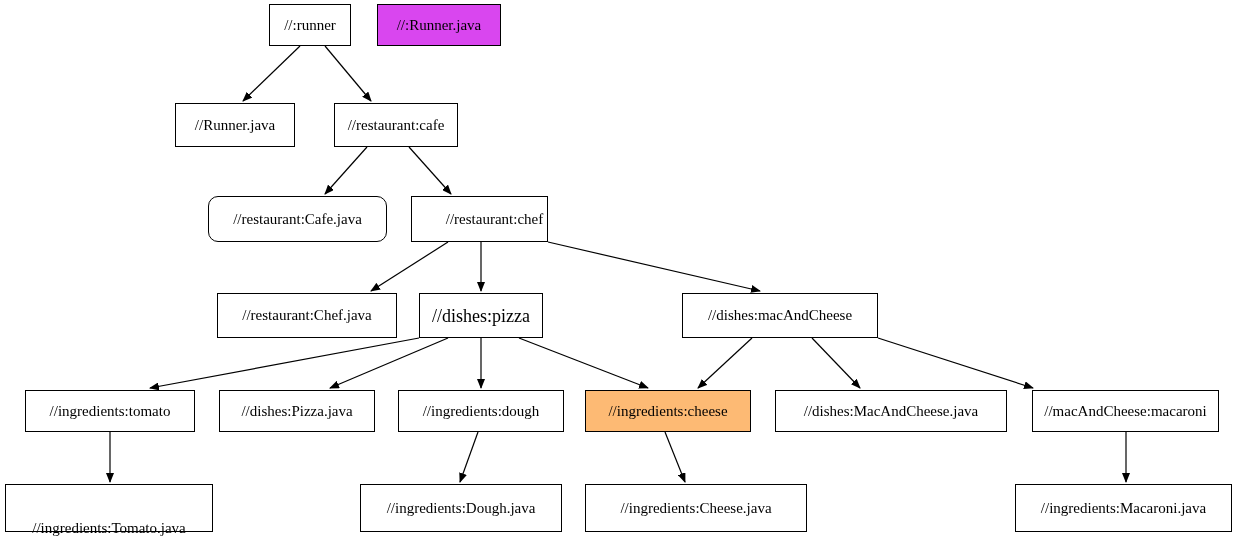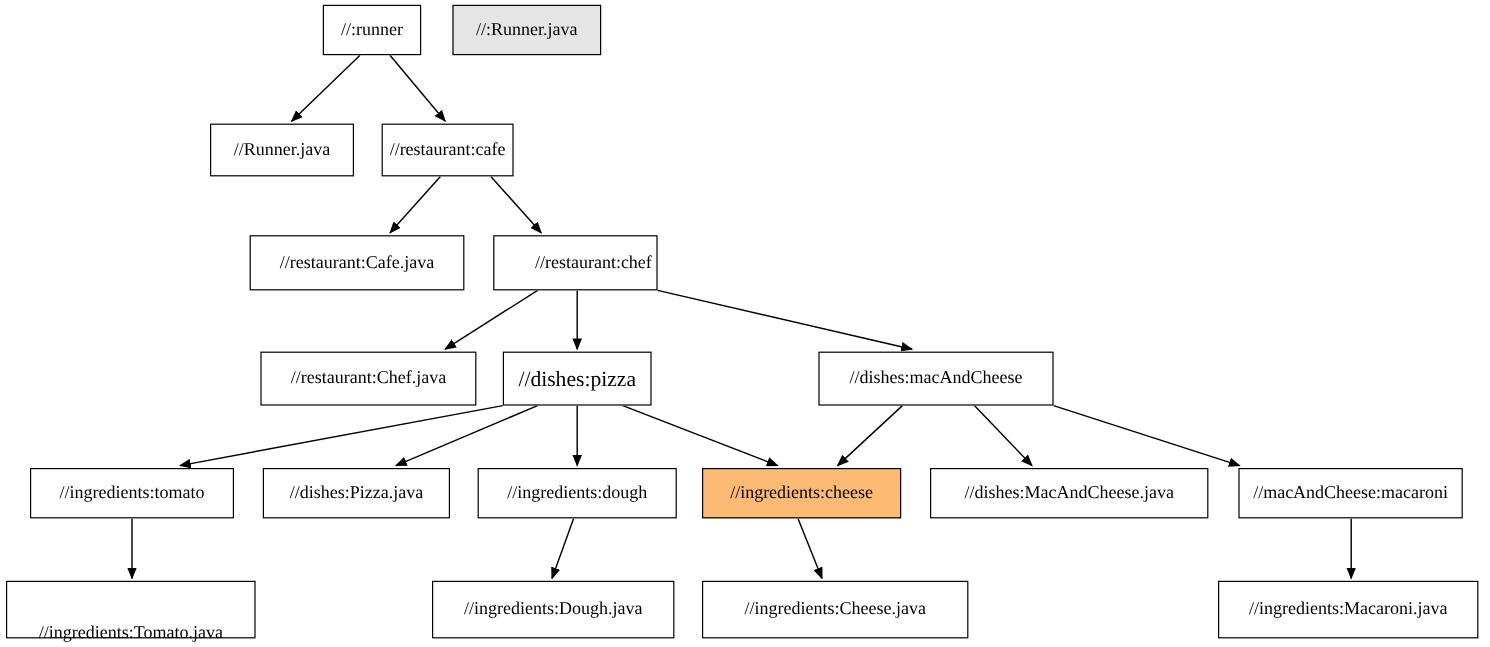--- a/index.html
+++ b/index.html
@@ -76,30 +76,30 @@
         <line x1="478" y1="432" x2="460" y2="482" stroke="#000000" stroke-width="1.2" marker-end="url(#arrowhead)"></line>
         <line x1="665" y1="432" x2="685" y2="482" stroke="#000000" stroke-width="1.2" marker-end="url(#arrowhead)"></line>
         <line x1="1126" y1="432" x2="1126" y2="482" stroke="#000000" stroke-width="1.2" marker-end="url(#arrowhead)"></line>
       </g>
   </svg>
 
   <div id="nodes-group">
       <div class="graph-node" style="left: 269px; top: 4px; width: 82px; height: 42px; border-color: rgb(0, 0, 0); background: rgb(255, 255, 255);">
         <span class="node-label" style="font-size: 15px;">//:runner</span>
       </div>
-      <div class="graph-node" style="left: 377px; top: 4px; width: 124px; height: 42px; border-color: rgb(0, 0, 0); background: #e5e5e5;">
+      <div class="graph-node" style="left: 377px; top: 4px; width: 124px; height: 42px; border-color: rgb(0, 0, 0); background: #d946ef;">
         <span class="node-label" style="font-size: 15px;">//:Runner.java</span>
       </div>
       <div class="graph-node" style="left: 175px; top: 103px; width: 120px; height: 44px; border-color: rgb(0, 0, 0); background: rgb(255, 255, 255);">
         <span class="node-label" style="font-size: 15px;">//Runner.java</span>
       </div>
-      <div class="graph-node" style="left: 318px; top: 103px; width: 110px; height: 44px; border-color: rgb(0, 0, 0); background: rgb(255, 255, 255);">
+      <div class="graph-node" style="left: 334px; top: 103px; width: 124px; height: 44px; border-color: rgb(0, 0, 0); background: rgb(255, 255, 255);">
         <span class="node-label" style="font-size: 15px;">//restaurant:cafe</span>
       </div>
-      <div class="graph-node" style="left: 208px; top: 196px; width: 179px; height: 46px; border-color: rgb(0, 0, 0); background: rgb(255, 255, 255);">
+      <div class="graph-node" style="left: 208px; top: 196px; width: 179px; height: 46px; border-color: rgb(0, 0, 0); background: rgb(255, 255, 255); border-radius: 10px;">
         <span class="node-label" style="font-size: 15px;">//restaurant:Cafe.java</span>
       </div>
       <div class="graph-node" style="left: 411px; top: 196px; width: 137px; height: 46px; border-color: rgb(0, 0, 0); background: rgb(255, 255, 255); padding-left: 30px;">
         <span class="node-label" style="font-size: 15px;">//restaurant:chef</span>
       </div>
       <div class="graph-node" style="left: 217px; top: 293px; width: 180px; height: 45px; border-color: rgb(0, 0, 0); background: rgb(255, 255, 255);">
         <span class="node-label" style="font-size: 15px;">//restaurant:Chef.java</span>
       </div>
       <div class="graph-node" style="left: 419px; top: 293px; width: 124px; height: 45px; border-color: rgb(0, 0, 0); background: rgb(255, 255, 255);">
         <span class="node-label" style="font-size: 18px;">//dishes:pizza</span>

